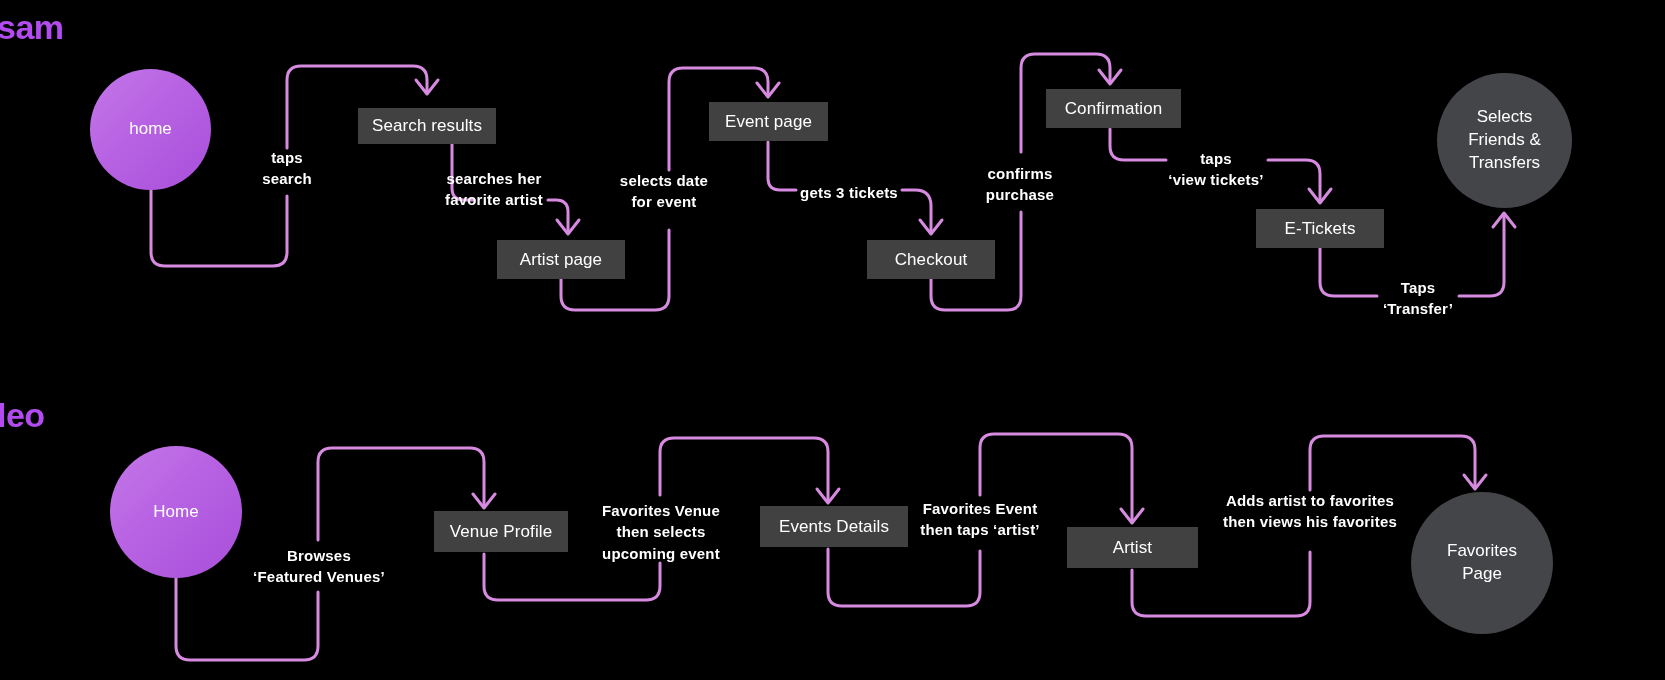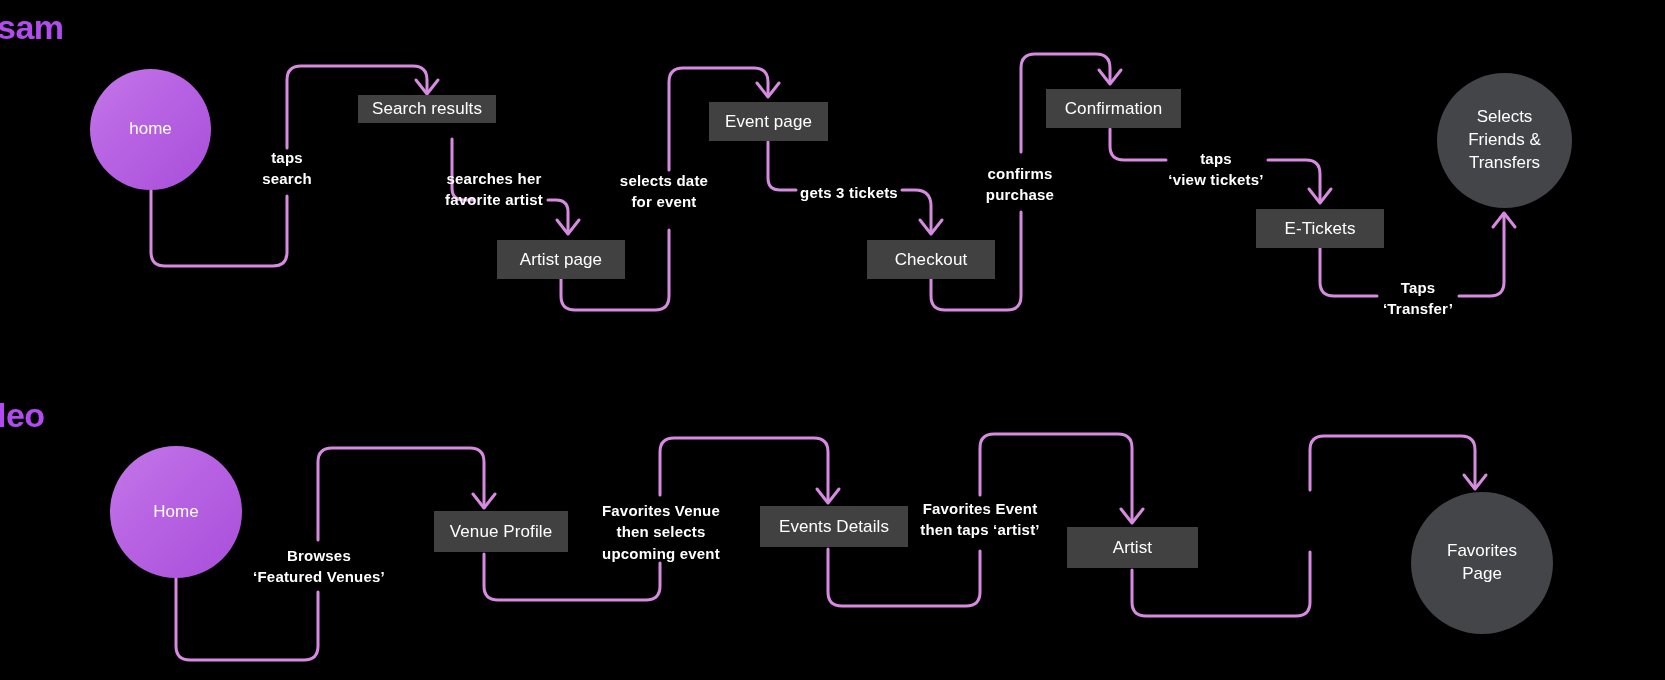--- a/index.html
+++ b/index.html
@@ -134,21 +134,21 @@
     </g>
   </svg>
 
   <div class="lane-title" style="left:-3px; top:8px;">sam</div>
   <div class="lane-title" style="left:-3px; top:396px;">leo</div>
 
   <div class="node-circle circle-gradient" style="left:90px; top:69px; width:121px; height:121px;">
     <span>home</span>
   </div>
 
-  <div class="node-box" style="left:358px; top:95px; width:138px; height:28px;align-items:center;">
+  <div class="node-box" style="left:358px; top:108px; width:138px; height:36px;align-items:center;">
     <span>Search results</span>
   </div>
 
   <div class="node-box" style="left:497px; top:240px; width:128px; height:39px;">
     <span>Artist page</span>
   </div>
 
   <div class="node-box" style="left:709px; top:102px; width:119px; height:39px;">
     <span>Event page</span>
   </div>
@@ -202,14 +202,15 @@
   <div class="node-circle circle-dark" style="left:1411px; top:492px; width:142px; height:142px;">
     <span>Favorites<br>Page</span>
   </div>
 
   <div class="edge-label" style="left:319px; top:545px; transform:translateX(-50%);">Browses<br>‘Featured Venues’</div>
 
   <div class="edge-label" style="left:661px; top:500px; transform:translateX(-50%);">Favorites Venue<br>then selects<br>upcoming event</div>
 
   <div class="edge-label" style="left:980px; top:498px; transform:translateX(-50%);">Favorites Event<br>then taps ‘artist’</div>
 
+  <div class="edge-label" style="left:1310px; top:490px; transform:translateX(-50%);">Adds artist to favorites<br>then views his favorites</div>
 
 </div>
 
 </body></html>

